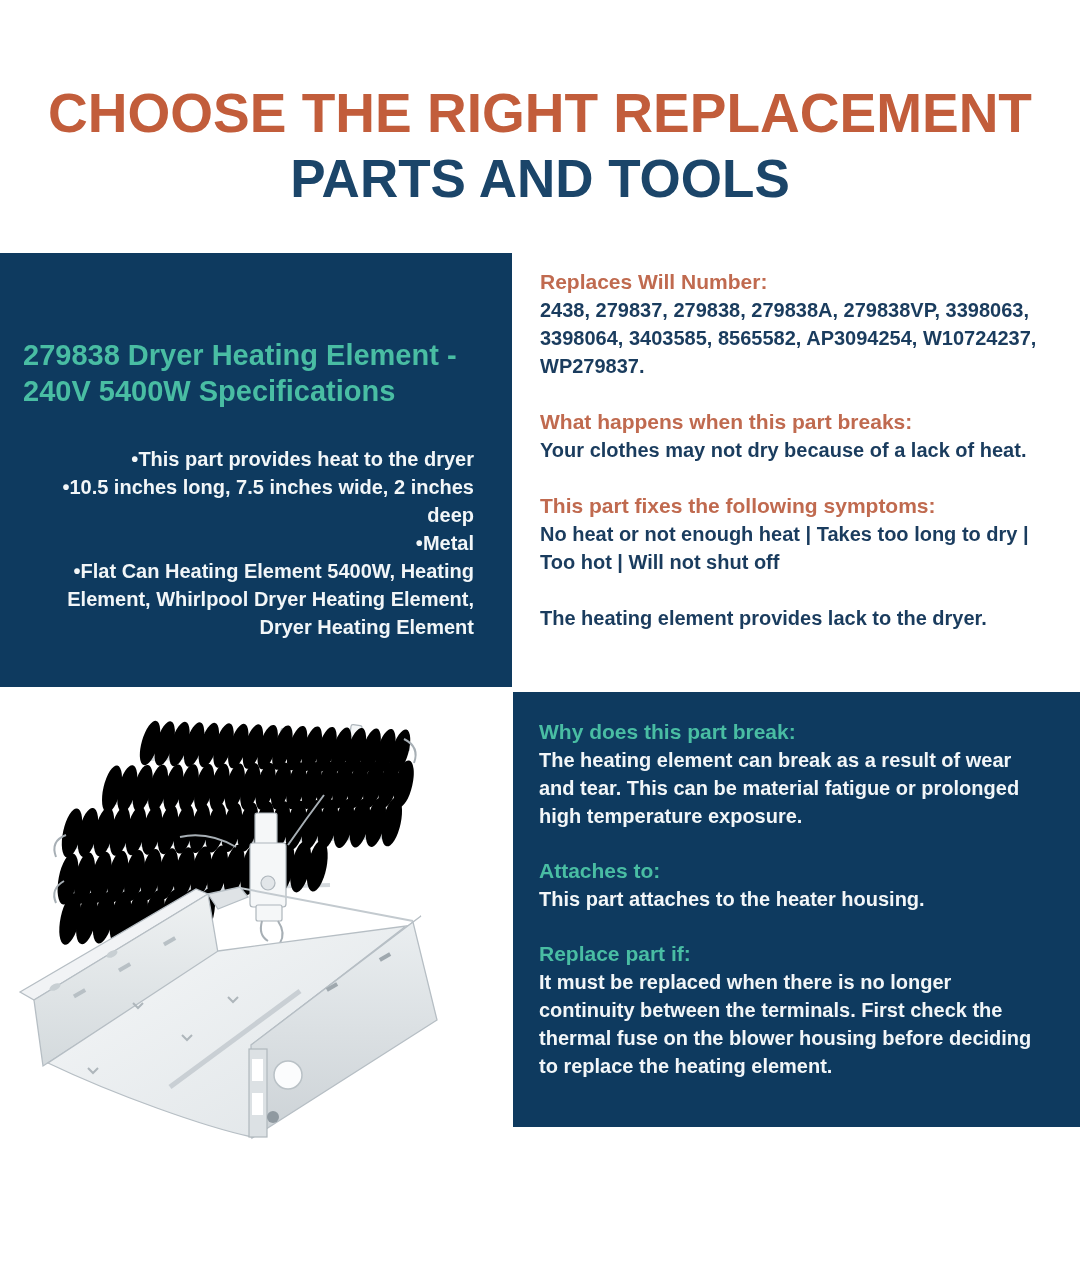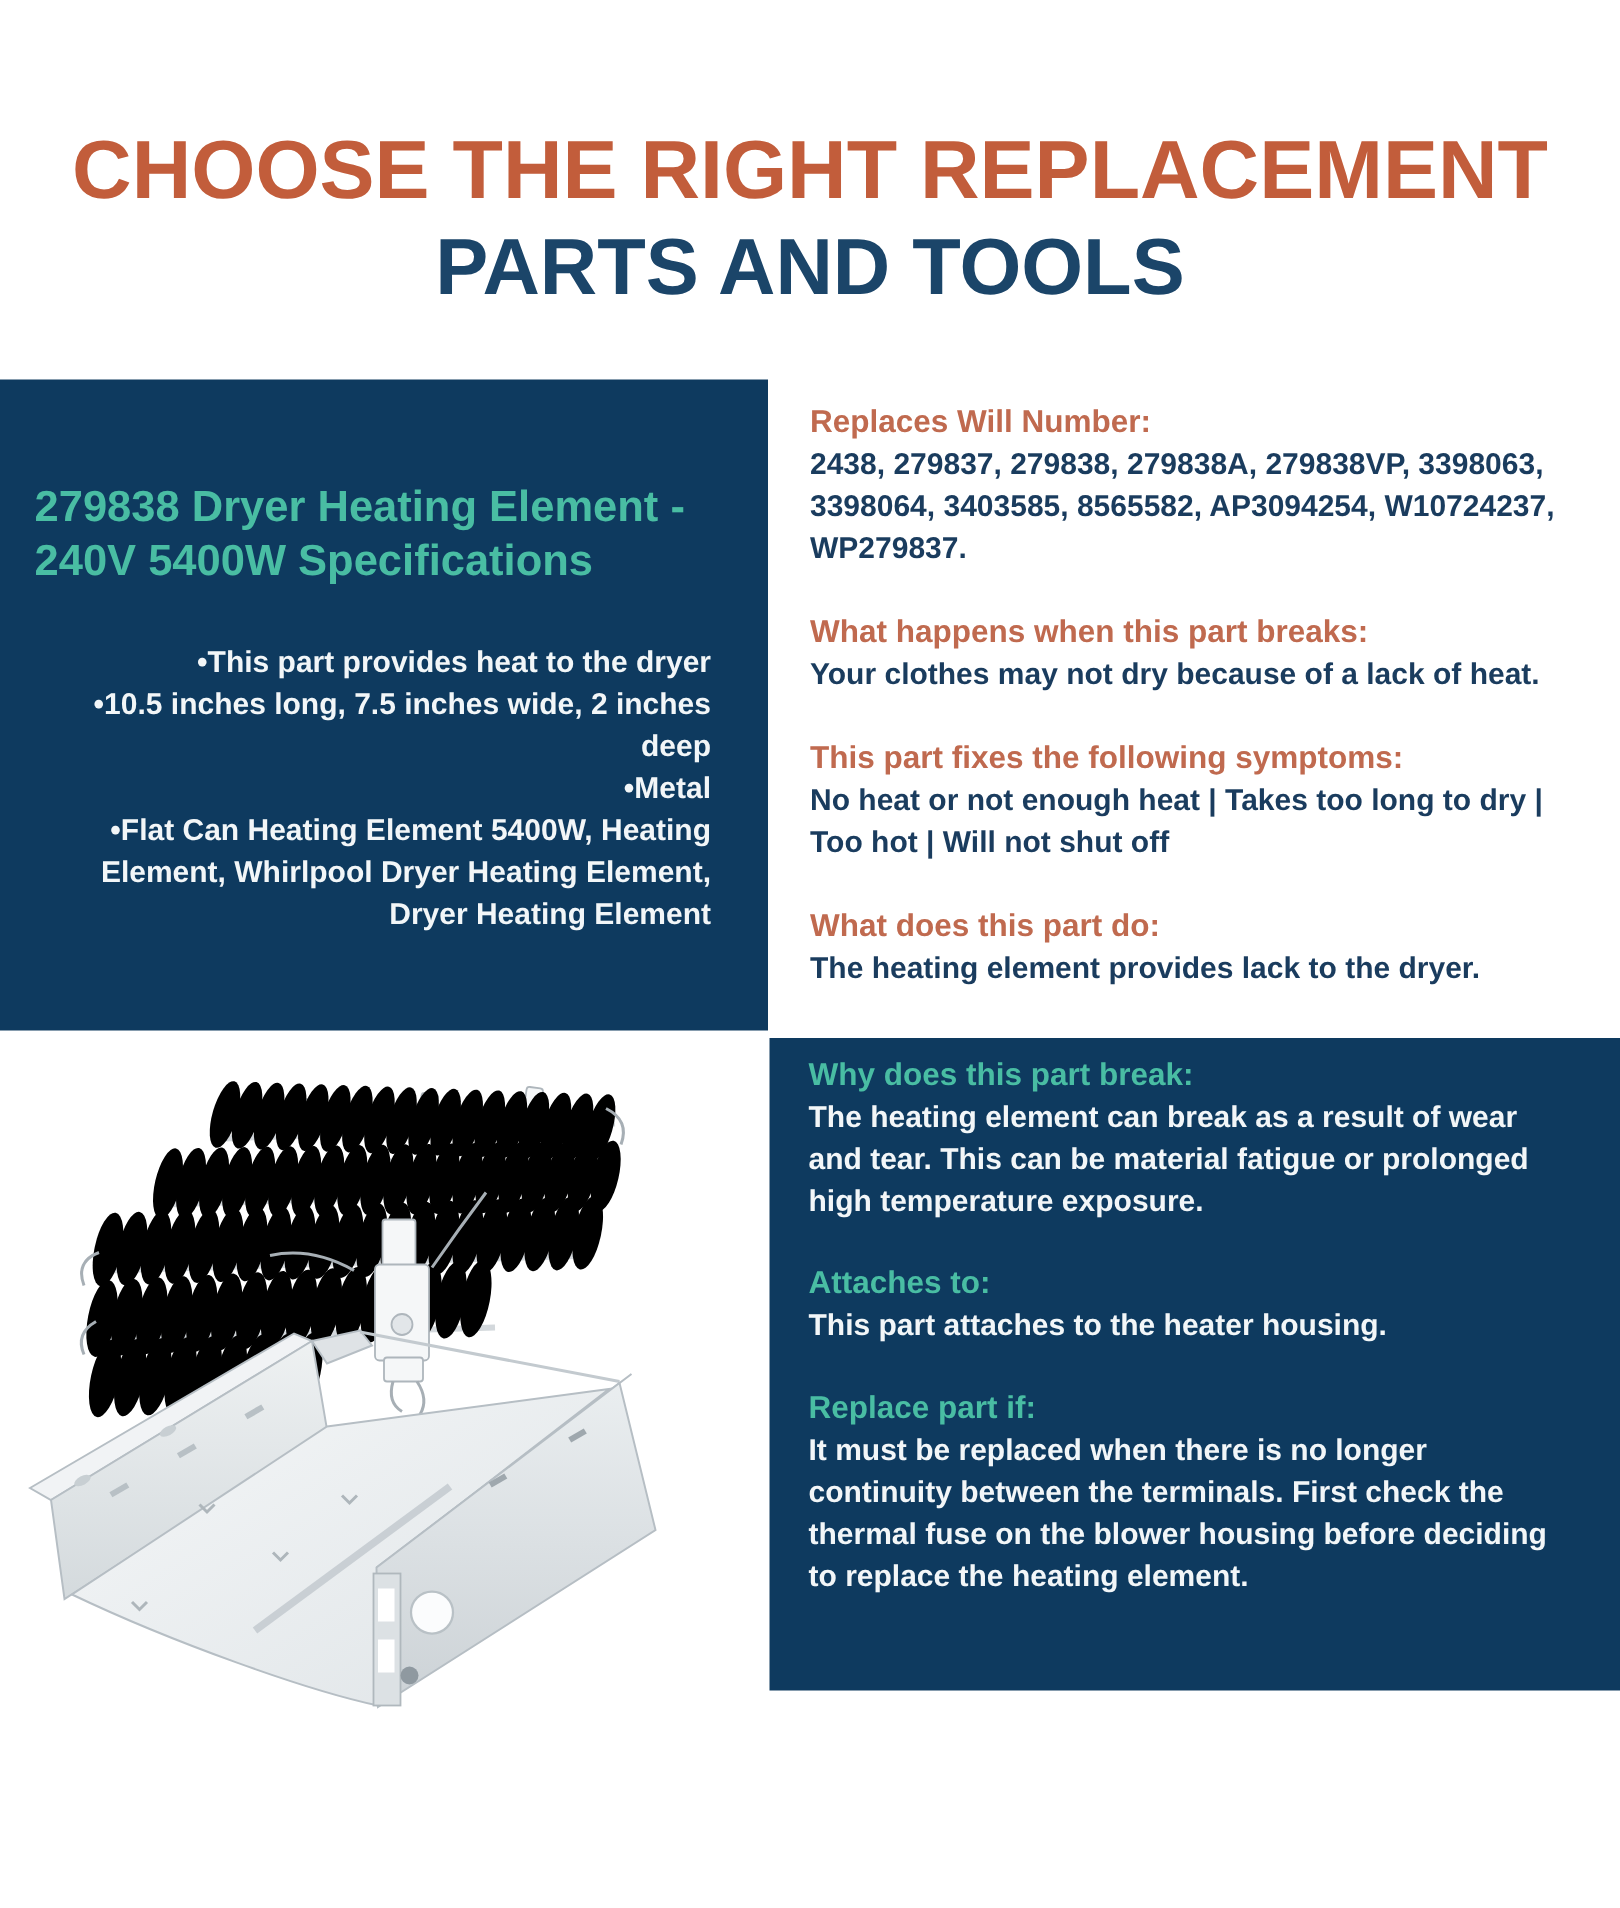--- a/index.html
+++ b/index.html
@@ -17,35 +17,35 @@
     position:relative;width:1080px;height:1272px;background:#ffffff;
     font-family:"Liberation Sans",sans-serif;overflow:hidden;margin:0 auto;
   }
   
   .title-wrap{position:absolute;top:84px;left:0;width:1080px;text-align:center;}
   .title-line1{font-size:55px;font-weight:bold;color:var(--orange-title);line-height:58px;letter-spacing:0;}
   .title-line2{font-size:53px;font-weight:bold;color:var(--title-navy);line-height:58px;margin-top:8px;}
   
   .spec-box{
     position:absolute;left:0;top:253px;width:512px;height:434px;
-    background:var(--navy);padding:67px 38px 0 23px;
+    background:var(--navy);padding:84px 38px 0 23px;
   }
   .spec-heading{color:var(--teal);font-size:29px;font-weight:bold;line-height:36px;}
   .spec-bullets{margin-top:36px;color:var(--text-white);font-size:20px;font-weight:bold;line-height:28px;text-align:right;}
   .bullet-item{margin:0;}
   .bullet-item .bullet{display:inline-block;width:34px;padding-left:3px;}
   
   .info-col{position:absolute;left:540px;top:268px;width:524px;}
   .info-section{margin-bottom:28px;}
   .info-section h3{color:var(--orange-heading);font-size:21px;font-weight:bold;line-height:28px;}
   .info-section p{color:var(--text-navy);font-size:20px;font-weight:bold;line-height:28px;}
   
   .detail-box{
     position:absolute;left:513px;top:692px;width:567px;height:435px;
-    background:var(--navy);padding:11px 28px 0 26px;
+    background:var(--navy);padding:26px 28px 0 26px;
   }
   .detail-section{margin-bottom:27px;}
   .detail-section h3{color:var(--teal);font-size:21px;font-weight:bold;line-height:28px;}
   .detail-section p{color:var(--text-white);font-size:20px;font-weight:bold;line-height:28px;}
   
   .product{position:absolute;left:0;top:697px;width:540px;height:500px;}
   .product svg{display:block;width:540px;height:500px;}
   .rail{stroke:#ccd2d6;stroke-width:4px;opacity:.85;}
   .bracket{fill:#f5f7f8;stroke:#aeb6bc;stroke-width:1.2px;}
   .wire{fill:none;stroke:#a7afb5;stroke-width:2px;}
@@ -81,21 +81,20 @@
     </div>
     <div class="info-section">
       <h3>What happens when this part breaks:</h3>
       <p>Your clothes may not dry because of a lack of heat.</p>
     </div>
     <div class="info-section">
       <h3>This part fixes the following symptoms:</h3>
       <p>No heat or not enough heat | Takes too long to dry | Too hot | Will not shut off</p>
     </div>
     <div class="info-section">
-      <h3>What does this part do:</h3>
       <p>The heating element provides lack to the dryer.</p>
     </div>
   </section>
 
   <section class="detail-box">
     <div class="detail-section">
       <h3>Why does this part break:</h3>
       <p>The heating element can break as a result of wear and tear. This can be material fatigue or prolonged high temperature exposure.</p>
     </div>
     <div class="detail-section">

